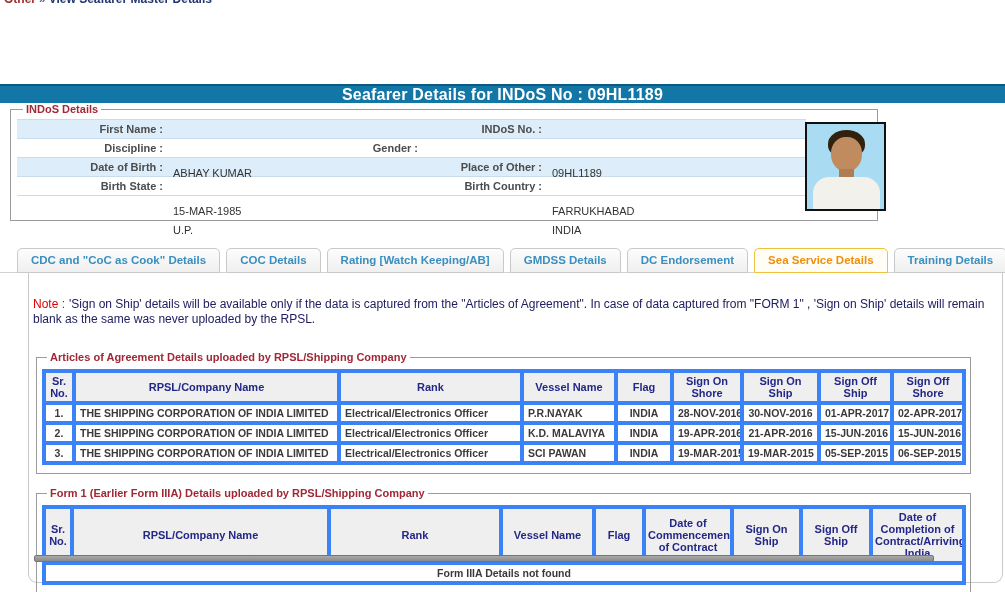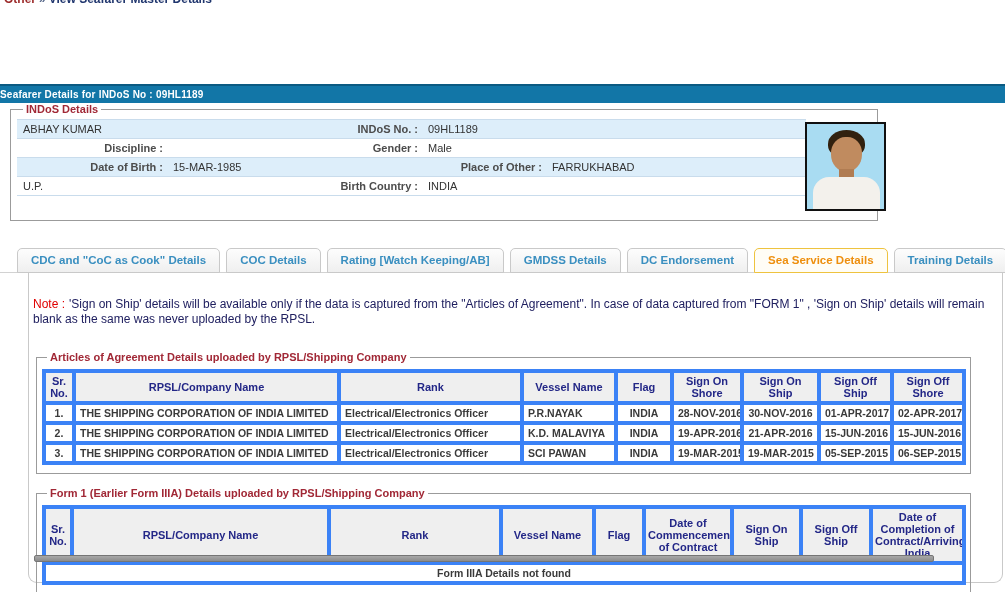--- a/index.html
+++ b/index.html
@@ -8,33 +8,33 @@
 
   
   .breadcrumb { position:absolute; top:-8px; left:4px; font-size:12px; font-weight:bold; white-space:nowrap; }
   .bc-section { color:#9c2a2a; }
   .bc-sep { color:#5a6b8c; margin:0 3px; }
   .bc-page { color:#20366e; }
 
   
   .titlebar { position:absolute; left:0; top:84px; width:1005px; height:19px;
     background:#1276a7; border-top:2px solid #0b5a82; color:#fff;
-    font-weight:bold; font-size:10px; line-height:17px; letter-spacing:.2px; }
+    font-weight:bold; font-size:16px; text-align:center; line-height:17px; letter-spacing:.2px; }
 
   
   fieldset { border:1px solid #9b9b9b; }
   legend { font-size:11px; font-weight:bold; color:#a12836; padding:0 3px; margin-left:6px; }
 
   .indos-fs { position:absolute; left:10px; top:103px; width:868px; height:118px; padding:4px 0 0 6px; }
   .indos-rows { width:789px; border-top:1px solid #c9dcec; }
   .indos-row { display:grid; grid-template-columns:150px 255px 124px auto; height:19px;
     line-height:19px; font-size:11px; border-bottom:1px solid #c9dcec; }
   .indos-row.alt { background:#ddeefa; }
   .f-label { font-weight:bold; color:#4c4c4c; text-align:right; padding-right:4px; white-space:nowrap; }
-  .f-value { color:#333; padding-left:6px; white-space:nowrap; }
+  .f-value { color:#333; padding-left:6px; white-space:nowrap;margin-top:44px; }
 
   
   .photo { position:absolute; left:805px; top:122px; width:81px; height:89px;
     background:#a9dcf2; border:2px solid #101010; overflow:hidden; }
   .p-hair { position:absolute; top:6px; left:21px; width:37px; height:28px; background:#31210f; border-radius:50% 50% 45% 45%; }
   .p-face { position:absolute; top:13px; left:24px; width:31px; height:35px; background:#c08b5f; border-radius:46% 46% 50% 50%; }
   .p-neck { position:absolute; top:45px; left:32px; width:15px; height:12px; background:#b07c52; }
   .p-shirt { position:absolute; top:53px; left:6px; width:67px; height:36px; background:#f3f1ec; border-radius:16px 16px 0 0; }
 
   
@@ -79,36 +79,37 @@
   </div>
 
   <div class="titlebar">
     <span>Seafarer Details for INDoS No : 09HL1189</span>
   </div>
 
   <fieldset class="indos-fs">
     <legend>INDoS Details</legend>
     <div class="indos-rows">
       <div class="indos-row alt">
+        <span class="f-label">First Name :</span>
         <span class="f-value">ABHAY KUMAR</span>
         <span class="f-label">INDoS No. :</span>
         <span class="f-value">09HL1189</span>
       </div>
       <div class="indos-row">
         <span class="f-label">Discipline :</span>
         <span class="f-label">Gender :</span>
-        <span class="f-value">Male</span>
       </div>
       <div class="indos-row alt">
         <span class="f-label">Date of Birth :</span>
         <span class="f-value">15-MAR-1985</span>
         <span class="f-label">Place of Other :</span>
         <span class="f-value">FARRUKHABAD</span>
       </div>
       <div class="indos-row">
+        <span class="f-label">Birth State :</span>
         <span class="f-value">U.P.</span>
         <span class="f-label">Birth Country :</span>
         <span class="f-value">INDIA</span>
       </div>
     </div>
   </fieldset>
 
   <div class="photo">
     <div class="p-hair"></div>
     <div class="p-face"></div>

